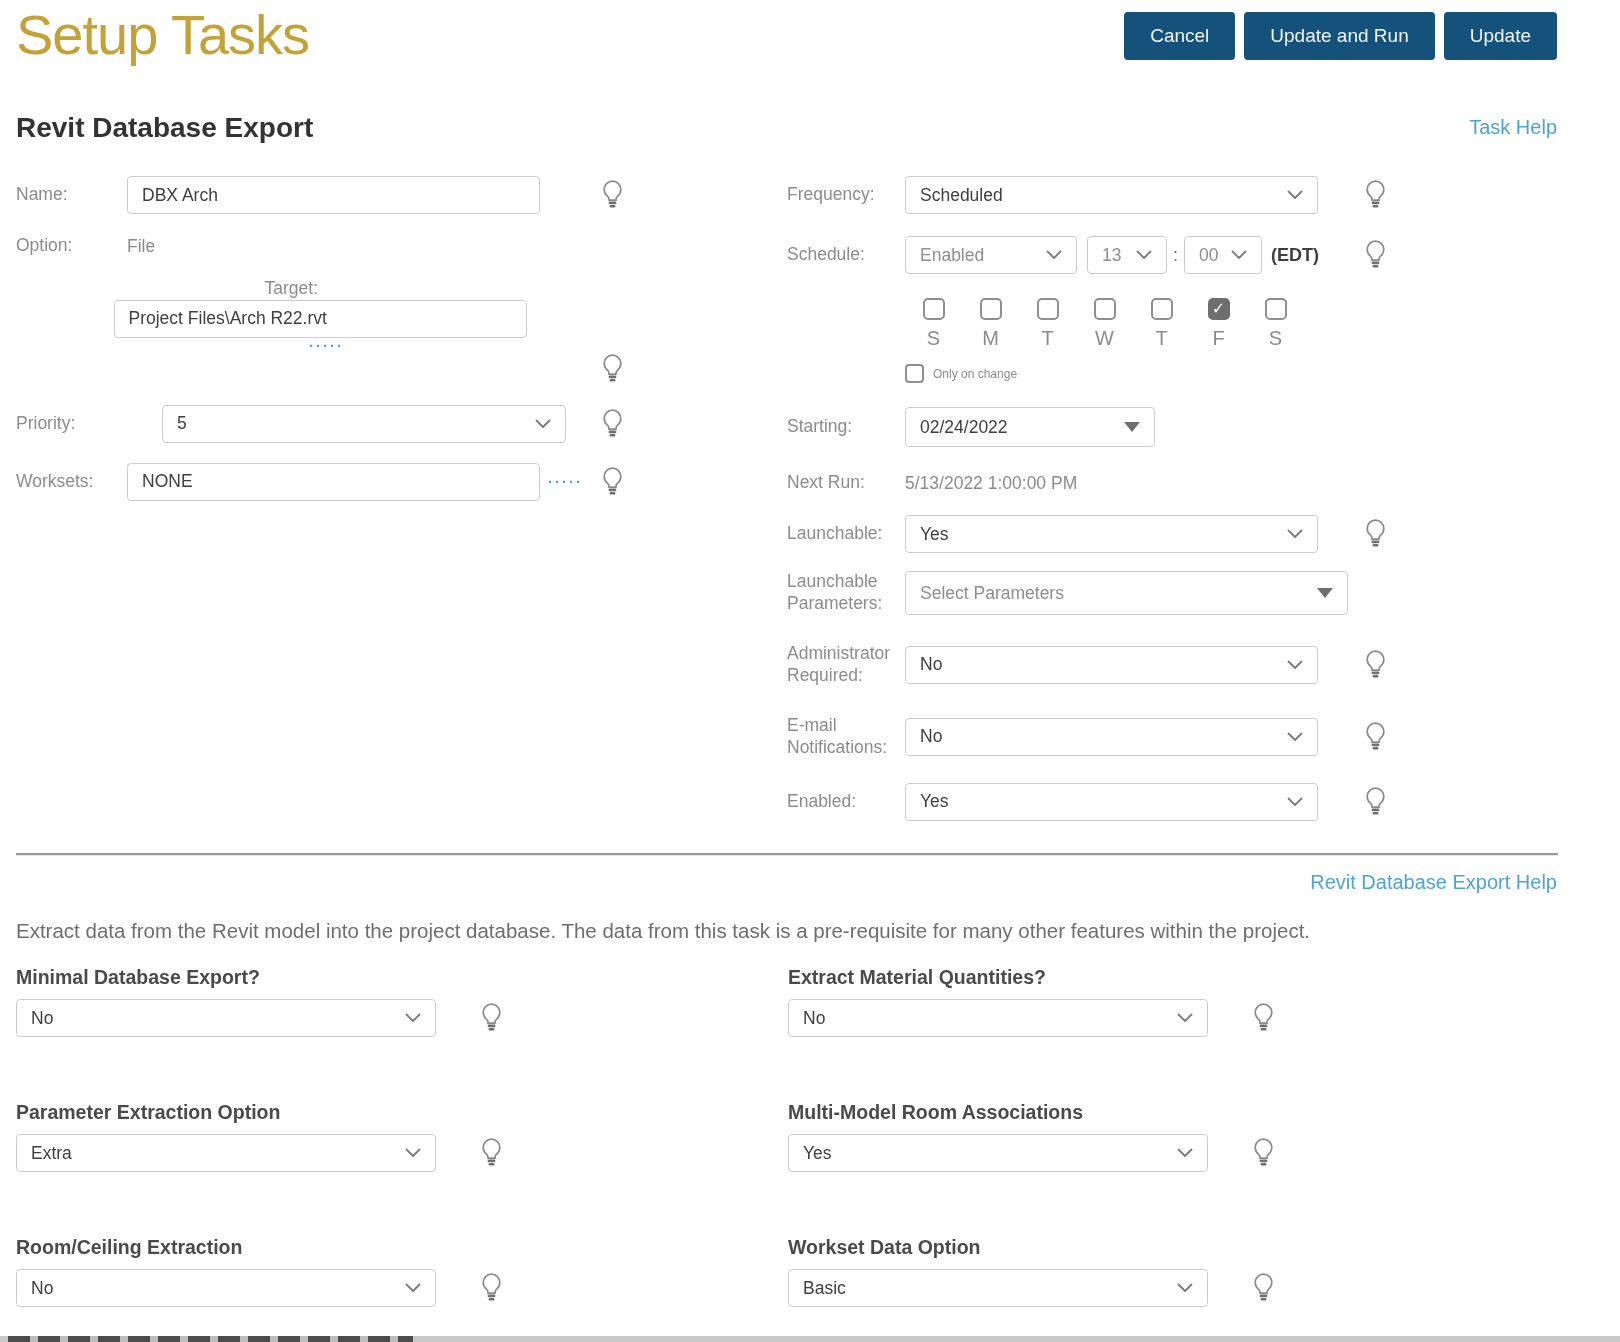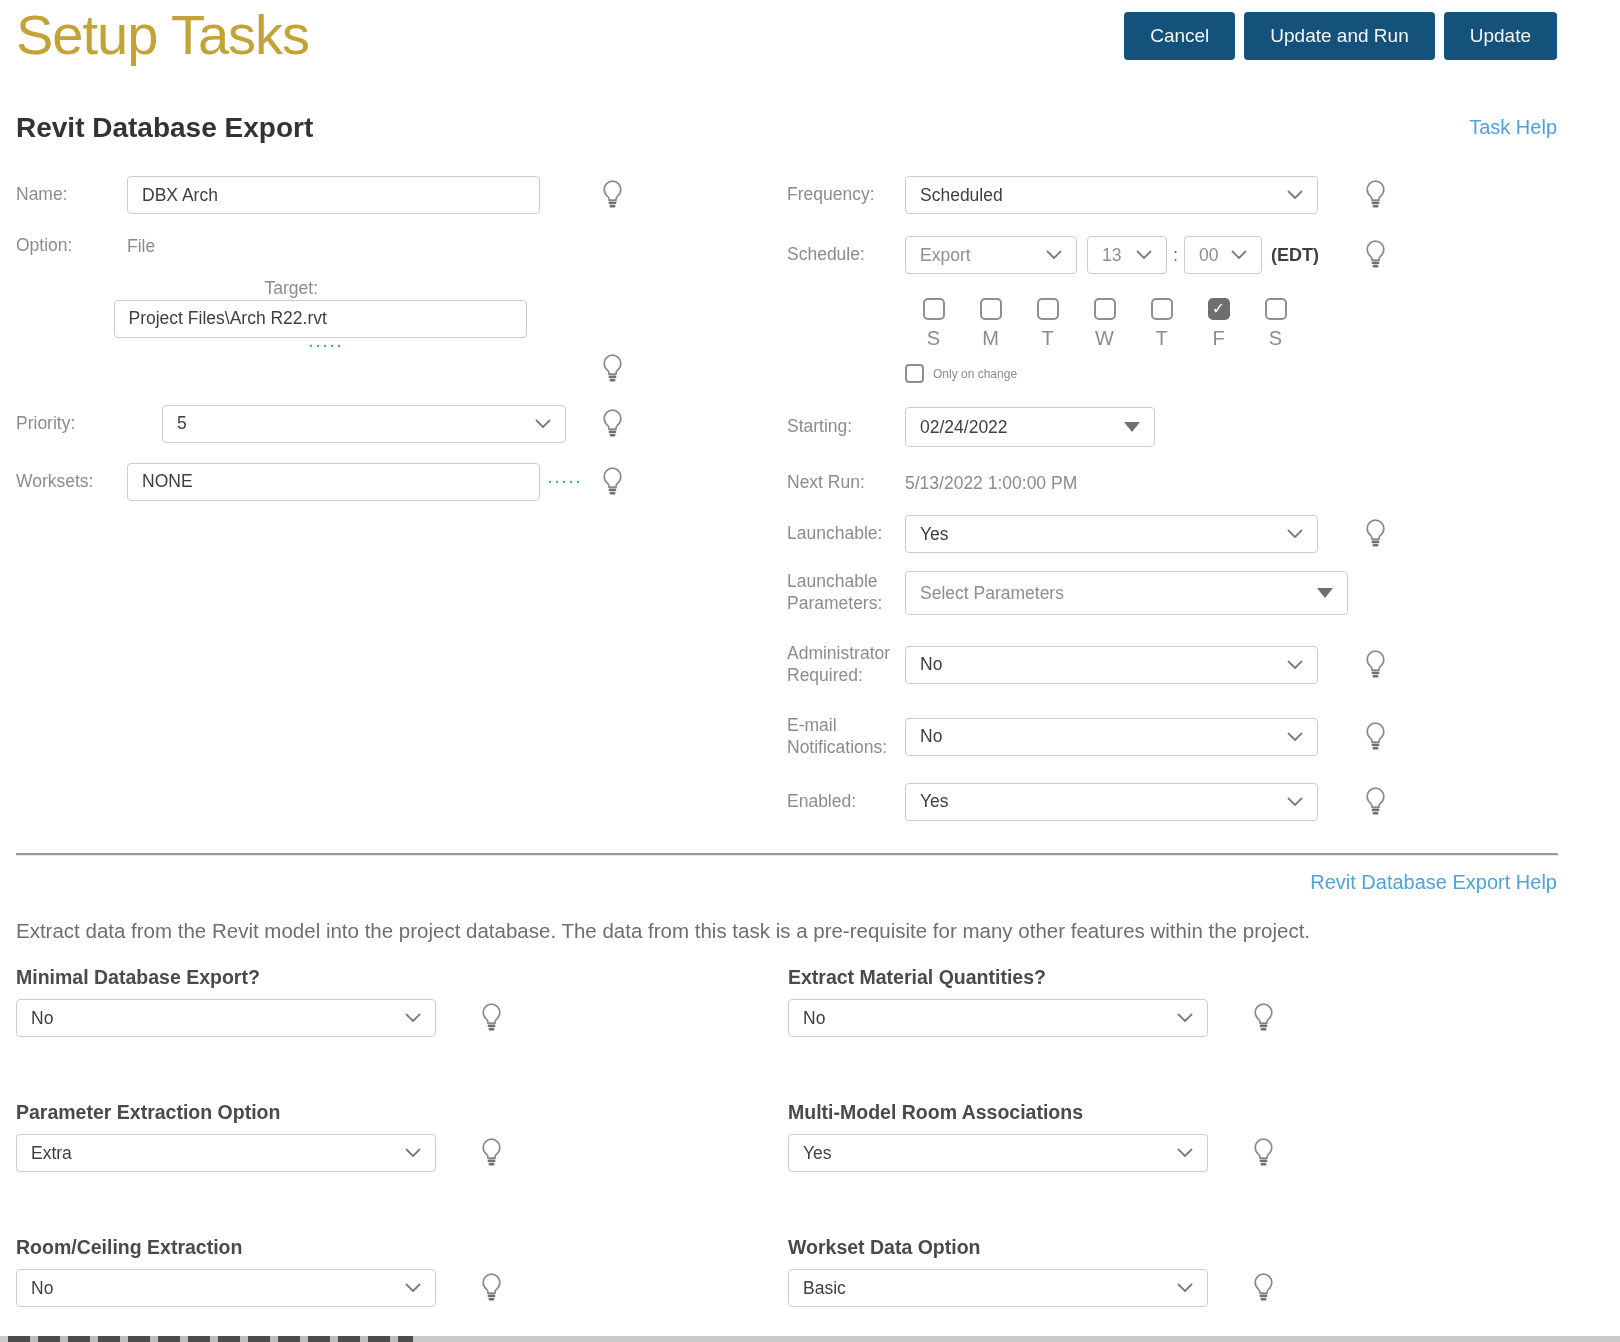--- a/index.html
+++ b/index.html
@@ -199,21 +199,21 @@
       <rect x="7.6" y="22.6" width="7.8" height="2.6" rx="1.2" fill="#6f6f6f"></rect>
       <rect x="8.6" y="26" width="5.8" height="2.4" rx="1.2" fill="#6f6f6f"></rect>
     </svg>
   </span>
 
     </div>
 
     <div class="frow" style="margin-bottom:24px;">
       <span class="flabel">Schedule:</span>
       <div class="select gray-text" style="width:172px;">
-        <span class="val">Export</span>
+        <span class="val">Enabled</span>
 
   <svg class="chev" width="16" height="10" viewBox="0 0 16 10">
     <polyline points="1.5,1.5 8,8 14.5,1.5" fill="none" stroke="#7b7b7b" stroke-width="1.8" stroke-linecap="round" stroke-linejoin="round"></polyline>
   </svg>
 
       </div>
       <div class="select gray-text" style="width:80px; margin-left:10px;">
         <span class="val">13</span>
 
   <svg class="chev" width="16" height="10" viewBox="0 0 16 10">

